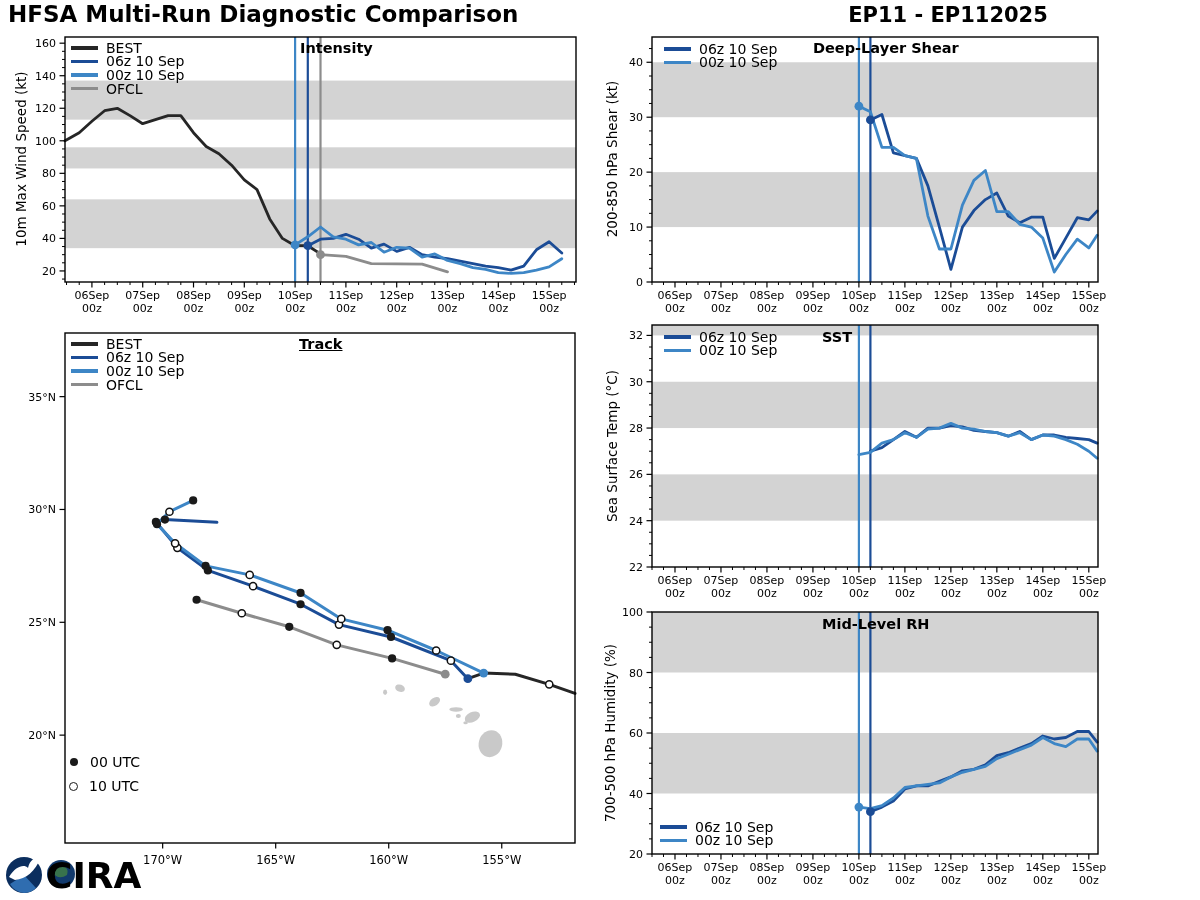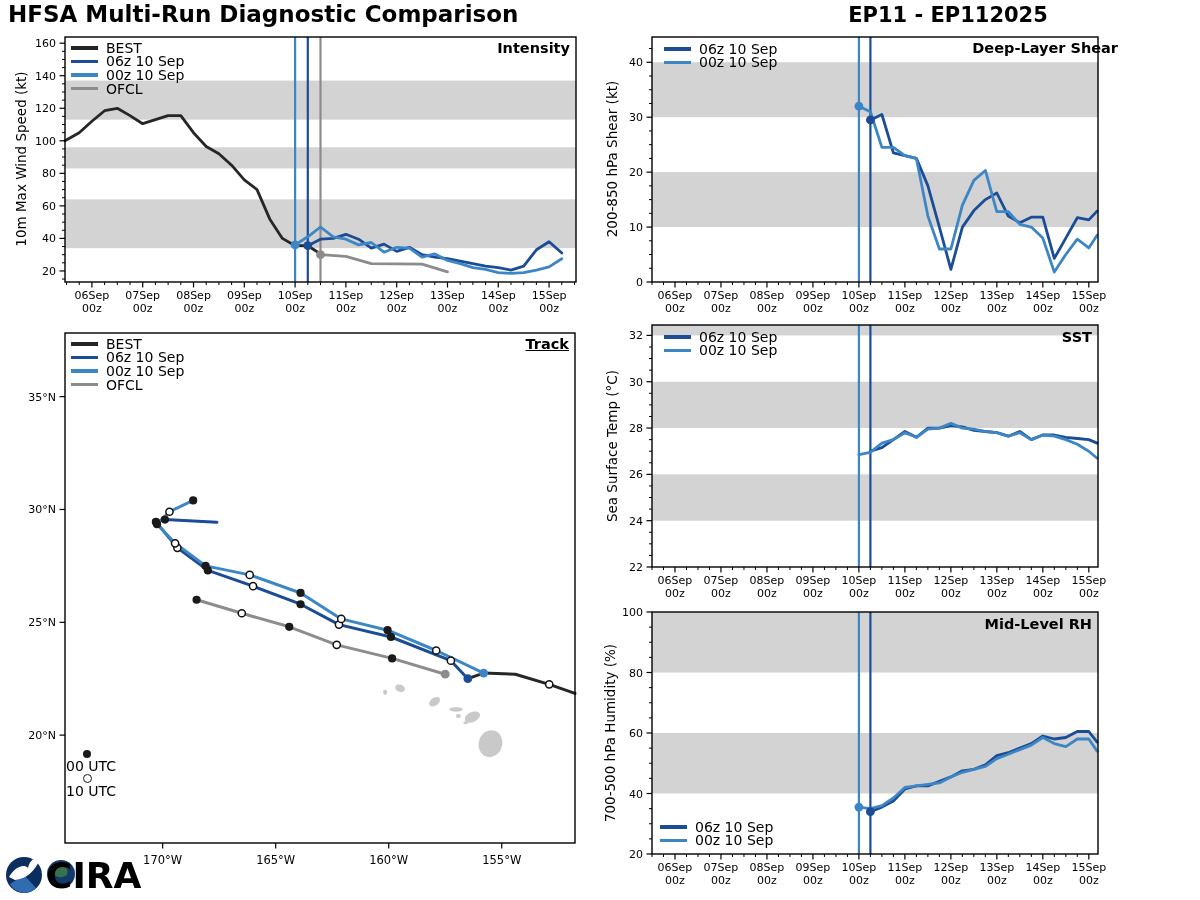--- a/index.html
+++ b/index.html
@@ -2,26 +2,26 @@
 <html><head>
 <meta charset="utf-8">
 <style>
   html,body{margin:0;padding:0;background:#fff;}
   .stage{position:relative;width:1200px;height:900px;background:#fff;overflow:hidden;
          font-family:"DejaVu Sans",sans-serif;color:#000;}
   #canvas{position:absolute;left:0;top:0;}
   svg text{font-family:"DejaVu Sans",sans-serif;fill:#000;}
   .main-title{position:absolute;left:8px;top:1px;font-size:23px;font-weight:bold;letter-spacing:0px;}
   .storm-id{position:absolute;left:798px;top:3px;width:300px;text-align:center;font-size:21px;font-weight:bold;}
-  .panel-title{position:absolute;font-size:14.5px;font-weight:bold;text-align:right;width:270px;}
+  .panel-title{position:absolute;font-size:14.5px;font-weight:bold;text-align:left;width:270px;}
   .ylab{position:absolute;width:320px;text-align:center;font-size:13.5px;
         transform:rotate(-90deg);white-space:nowrap;}
   .legend{position:absolute;}
   .lrow{display:flex;align-items:center;height:13.6px;}
-  .lrow.tall{height:24px;flex-direction:column;}
+  .lrow.tall{height:24px;}
   .sw{width:27px;height:3.6px;margin-right:8px;flex:none;}
   .llab{font-size:14px;white-space:nowrap;}
   .dotf{width:8px;height:8px;border-radius:50%;background:#1a1a1a;margin:0 12px 0 4px;flex:none;}
   .doto{width:7px;height:7px;border-radius:50%;background:#fff;border:1.6px solid #1a1a1a;margin:0 11px 0 3px;flex:none;}
   .logos{position:absolute;left:2px;top:846px;}
 </style>
 </head>
 <body>
 
 <div class="stage">
@@ -472,21 +472,21 @@
       <line x1="652" x2="649" y1="657.375" y2="657.375" stroke="#000" stroke-width="1"></line>
       <line x1="652" x2="649" y1="642.25" y2="642.25" stroke="#000" stroke-width="1"></line>
       <line x1="652" x2="649" y1="627.125" y2="627.125" stroke="#000" stroke-width="1"></line>
     </svg>
 
   <div class="main-title">HFSA Multi-Run Diagnostic Comparison</div>
   <div class="storm-id">EP11 - EP112025</div>
 
   <div class="panel-title" style="left:300px;top:40px;">Intensity</div>
   <div class="panel-title" style="left:299px;top:336px;text-decoration:underline;">Track</div>
-  <div class="panel-title" style="left:848px;top:40px;">Deep-Layer Shear</div>
+  <div class="panel-title" style="left:813px;top:40px;">Deep-Layer Shear</div>
   <div class="panel-title" style="left:822px;top:329px;">SST</div>
   <div class="panel-title" style="left:822px;top:616px;">Mid-Level RH</div>
 
   <div class="ylab" style="left:-139px;top:151px;">10m Max Wind Speed (kt)</div>
   <div class="ylab" style="left:452px;top:151px;">200-850 hPa Shear (kt)</div>
   <div class="ylab" style="left:452px;top:438px;">Sea Surface Temp (°C)</div>
   <div class="ylab" style="left:450px;top:725px;">700-500 hPa Humidity (%)</div>
 
   <div class="legend" style="left:71px;top:41px;">
     <div class="lrow">

